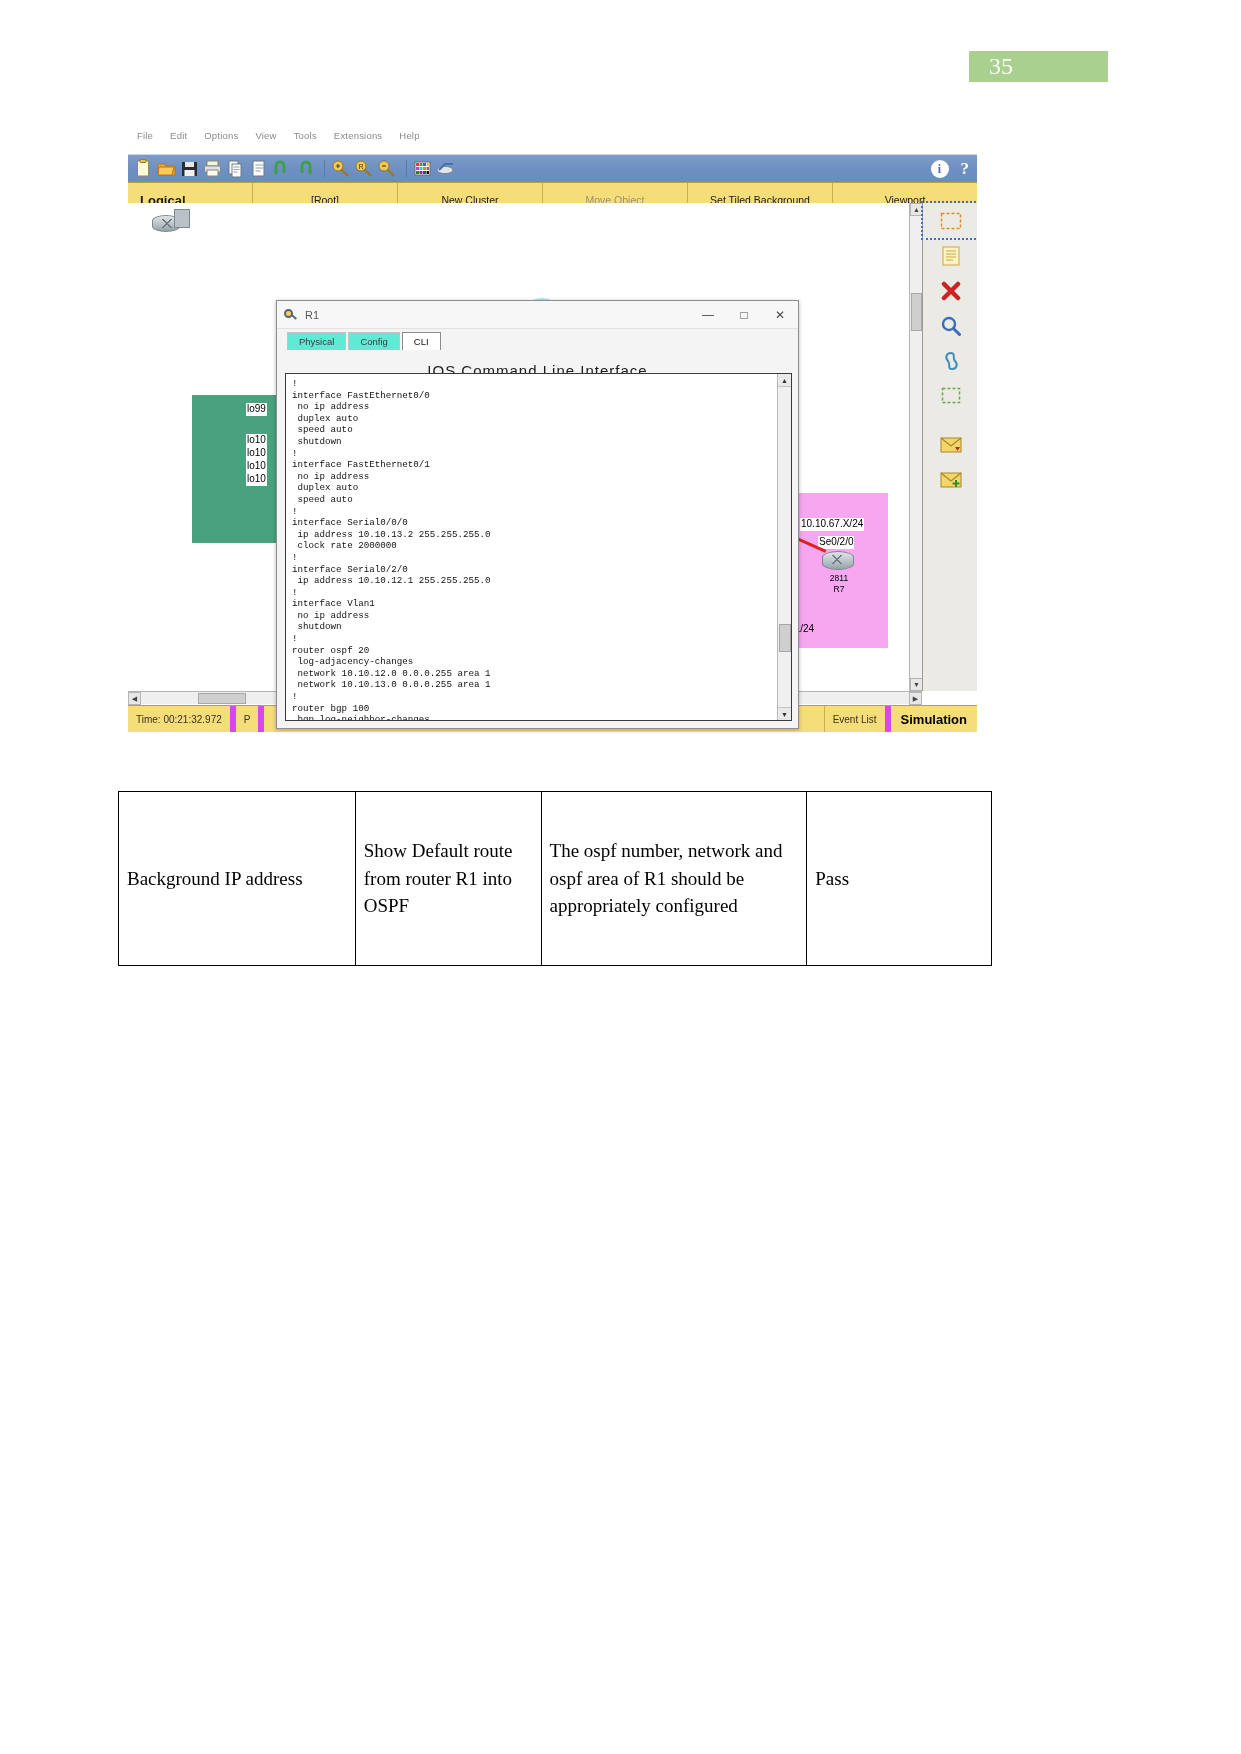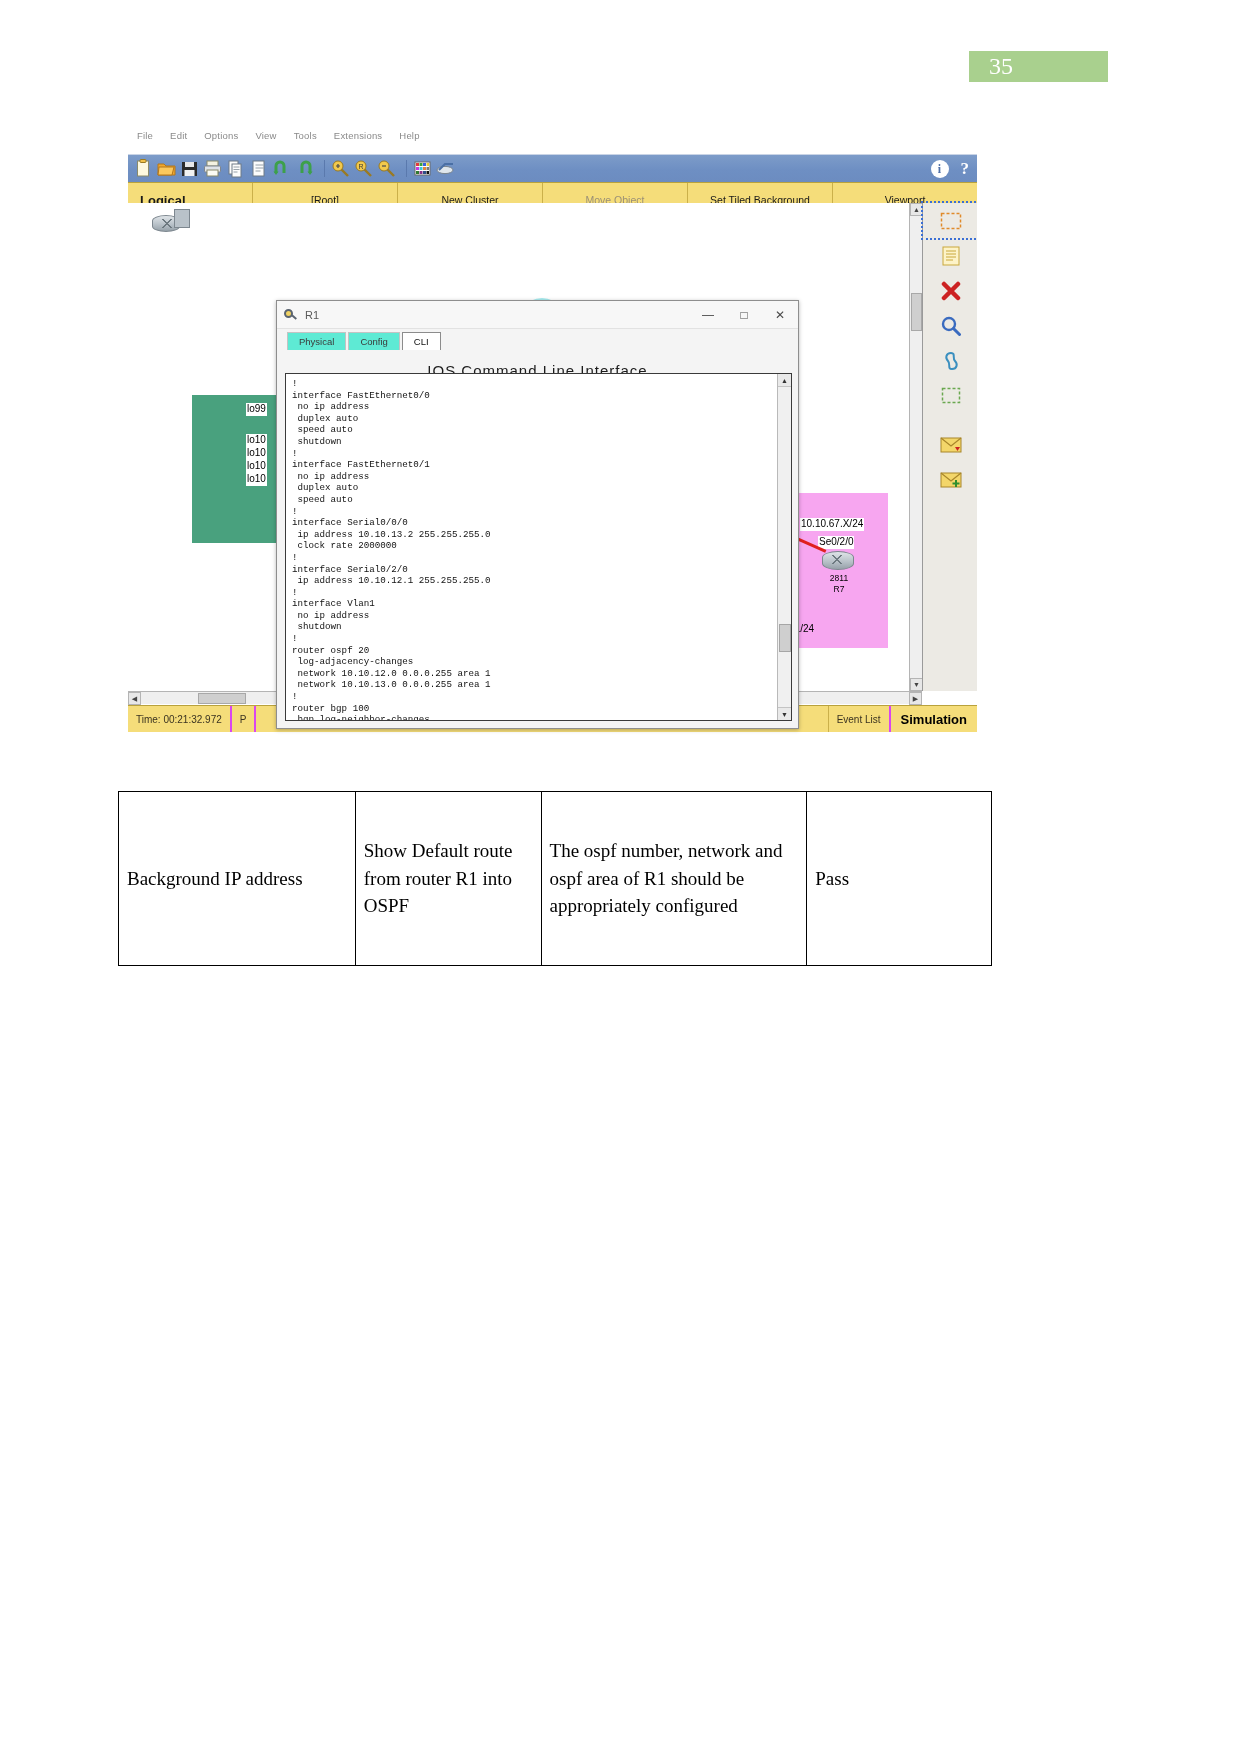--- a/index.html
+++ b/index.html
@@ -163,21 +163,21 @@
     background:#efefef; border-top:1px solid #b4b4b4;
   }
   .sb-h .thumb { position:absolute; top:1px; left:70px; width:48px; height:11px; background:#cfcfcf; border:1px solid #a8a8a8; }
 
   
   .pt-statusbar {
     position:absolute; left:0; bottom:0; width:849px; height:27px;
     background:#f5dd7a; border-top:1px solid #b9a23c;
     display:flex; align-items:center;
   }
-  .sb-cell { font-size:10px; color:#3a3320; border-right:2px solid #d946ef;
+  .sb-cell { font-size:10px; color:#3a3320; border-right:6px solid #d946ef;
     height:100%; display:flex; align-items:center; padding:0 8px; white-space:nowrap; }
   .sb-spacer { flex:1; border-right:1px solid #cbb04a; height:100%; }
   .sb-sim { font-size:13px; font-weight:bold; color:#000; padding:0 10px; }
 
   
   .cli-dialog {
     position:absolute; left:276px; top:300px;
     width:523px; height:429px;
     background:#f4f4f4;
     border:1px solid #8e8e8e;

